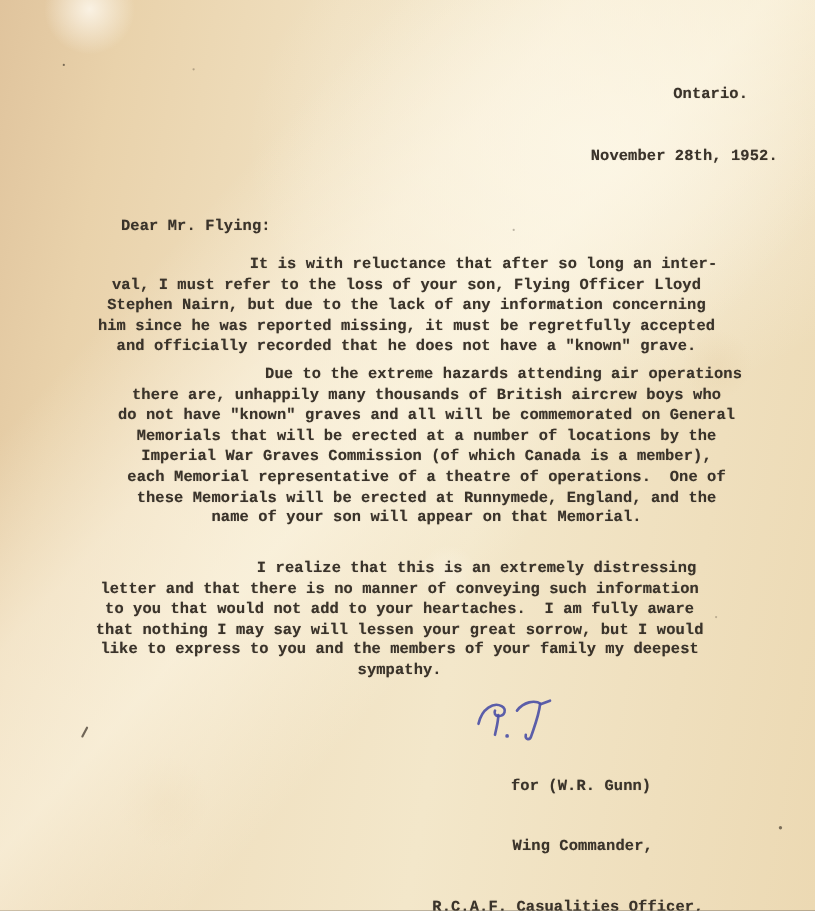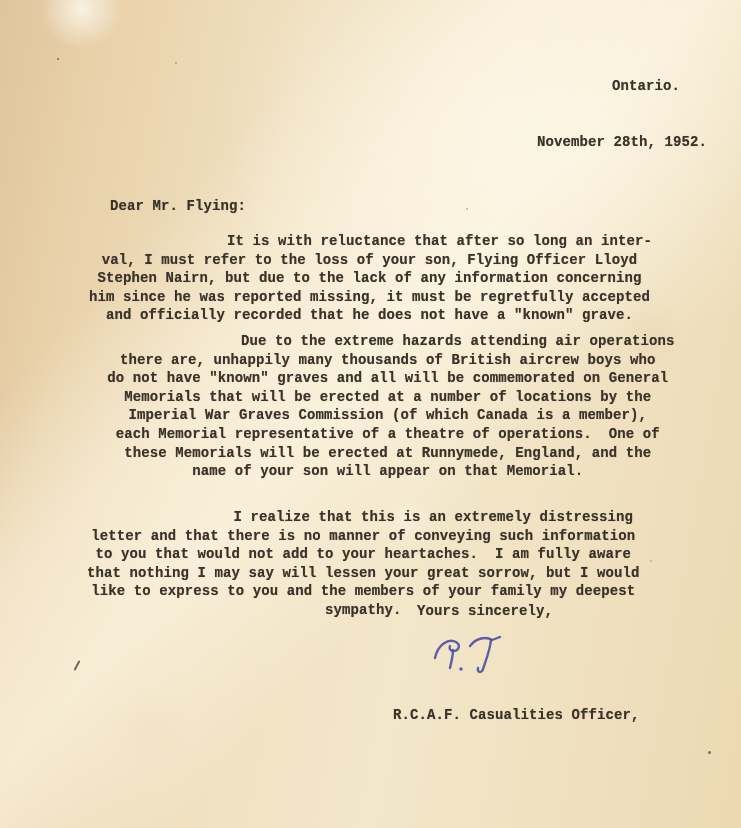--- a/index.html
+++ b/index.html
@@ -102,31 +102,32 @@
 these Memorials will be erected at Runnymede, England, and the
 name of your son will appear on that Memorial.</div>
 
   <div class="type para para3">I realize that this is an extremely distressing
 letter and that there is no manner of conveying such information
 to you that would not add to your heartaches.  I am fully aware
 that nothing I may say will lessen your great sorrow, but I would
 like to express to you and the members of your family my deepest
 sympathy.</div>
 
-  <div class="type closing">Yours sincerely,</div>
 
   <svg class="signature" viewBox="0 0 84 48" fill="none" xmlns="http://www.w3.org/2000/svg">
     <path d="M5,24 C8,10 19,4 26,8 C31,11 29,17 23,17 C20,17 19,14 20,12" stroke="#4a4fa5" stroke-width="2.4" stroke-linecap="round" fill="none" opacity="0.9"></path>
     <path d="M23,16 C23,22 21,29 20,34" stroke="#4a4fa5" stroke-width="2.4" stroke-linecap="round" fill="none" opacity="0.9"></path>
     <circle cx="31" cy="35" r="1.7" fill="#4a4fa5" opacity="0.9"></circle>
     <path d="M40,12 C46,4 56,2 62,6 L70,3" stroke="#4a4fa5" stroke-width="2.4" stroke-linecap="round" fill="none" opacity="0.9"></path>
     <path d="M61,6 C60,16 56,26 53,35 C52,39 47,39 48,34" stroke="#4a4fa5" stroke-width="2.4" stroke-linecap="round" fill="none" opacity="0.9"></path>
   </svg>
 
   <div class="type sigblock">
+    <div class="l1">for (W.R. Gunn)</div>
+    <div class="l2">Wing Commander,</div>
     <div class="l3">R.C.A.F. Casualities Officer,</div>
     
   </div>
 
   <div class="speck s1"></div>
   <div class="speck s2"></div>
   <div class="speck s3"></div>
   <div class="speck s4"></div>
   <div class="speck s5"></div>
   <div class="fiber"></div>

